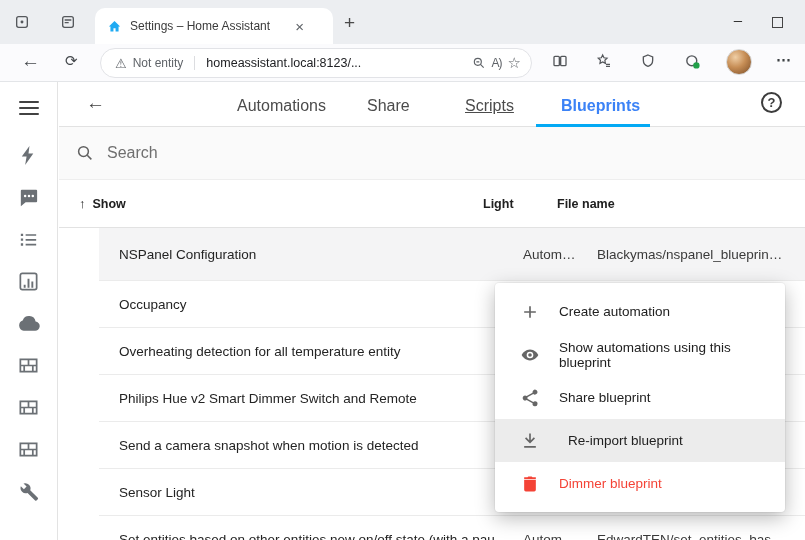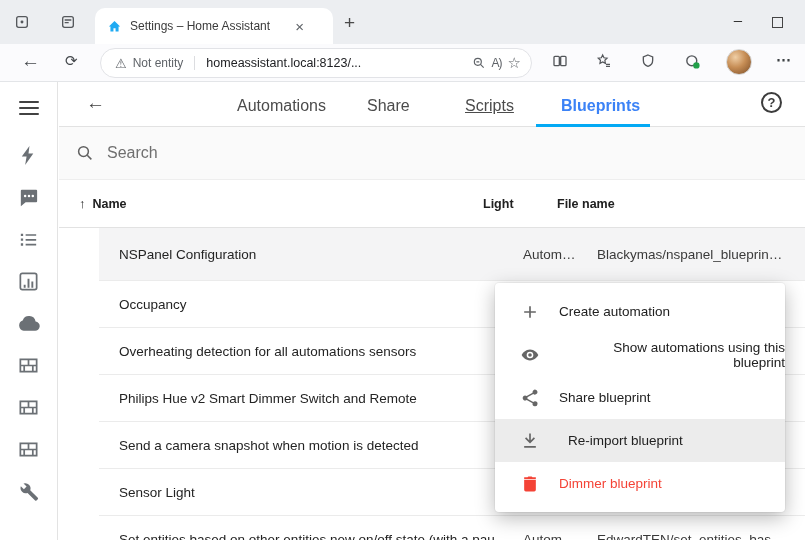--- a/index.html
+++ b/index.html
@@ -70,21 +70,21 @@
   .rows { position:absolute; left:59px; top:228px; width:746px; height:312px; overflow:hidden;margin-left:40px; }
   .row { display:grid; grid-template-columns:404px 74px 1fr 64px; align-items:center; padding-left:20px;
          height:47px; border-bottom:1px solid #ebebeb; font-size:13.5px; color:#242424; background:#fff; }
   .row.sel { height:53px; background:#f4f4f5; }
   .cell-name { white-space:nowrap; overflow:hidden; text-overflow:ellipsis; padding-right:12px; }
   .cell-type, .cell-file { white-space:nowrap; overflow:hidden; color:#3a3a3a; }
   .row-kebab { justify-self:center; font-size:17px; color:#4a4a4a; }
 
   
   .menu { position:absolute; left:495px; top:283px; width:290px; height:229px; background:#fff; border-radius:4px;
-          box-shadow:0 6px 20px rgba(0,0,0,.28), 0 0 0 1px rgba(0,0,0,.04); padding:7px 0; z-index:20;text-align:right; }
+          box-shadow:0 6px 20px rgba(0,0,0,.28), 0 0 0 1px rgba(0,0,0,.04); padding:7px 0; z-index:20; }
   .mi { height:43px; display:flex; align-items:center; gap:19px; padding-left:25px; font-size:13.5px; color:#212121; }
   .mi .ico { color:#666; flex:0 0 auto; }
   .mi .ico svg { width:20px; height:20px; }
   .mi.hover { background:#ececec;gap:28px; }
   .mi.danger { color:#f44336; }
   .mi.danger .ico { color:#f44336; }
 </style>
 </head>
 <body>
 
@@ -238,42 +238,42 @@
         <circle cx="10" cy="10" r="6.5" fill="none" stroke="currentColor" stroke-width="2"></circle>
         <path d="M15 15l5.5 5.5" stroke="currentColor" stroke-width="2" fill="none"></path>
       </svg>
   </span>
   <input class="search-input" placeholder="Search" style="">
 </div>
 
 <div class="thead">
   <span class="th-name">
     <span class="sort-arrow">↑</span>
-    <span>Name</span>
+    <span>Show</span>
   </span>
   <span>Light</span>
   <span>File name</span>
   <span></span>
 </div>
 
 <div class="rows">
   <div class="row sel">
     <span class="cell-name">NSPanel Configuration</span>
     <span class="cell-type">Autom…</span>
     <span class="cell-file">Blackymas/nspanel_blueprin…</span>
     <span class="row-kebab">⋮</span>
   </div>
   <div class="row">
     <span class="cell-name">Occupancy</span>
     <span class="cell-type">Autom…</span>
     <span class="cell-file"></span>
     <span class="row-kebab">⋮</span>
   </div>
   <div class="row">
-    <span class="cell-name">Overheating detection for all automations sensors</span>
+    <span class="cell-name">Overheating detection for all temperature entity</span>
     <span class="cell-type">Autom…</span>
     <span class="cell-file"></span>
     <span class="row-kebab">⋮</span>
   </div>
   <div class="row">
     <span class="cell-name">Philips Hue v2 Smart Dimmer Switch and Remote</span>
     <span class="cell-type">Autom…</span>
     <span class="cell-file"></span>
     <span class="row-kebab">⋮</span>
   </div>

